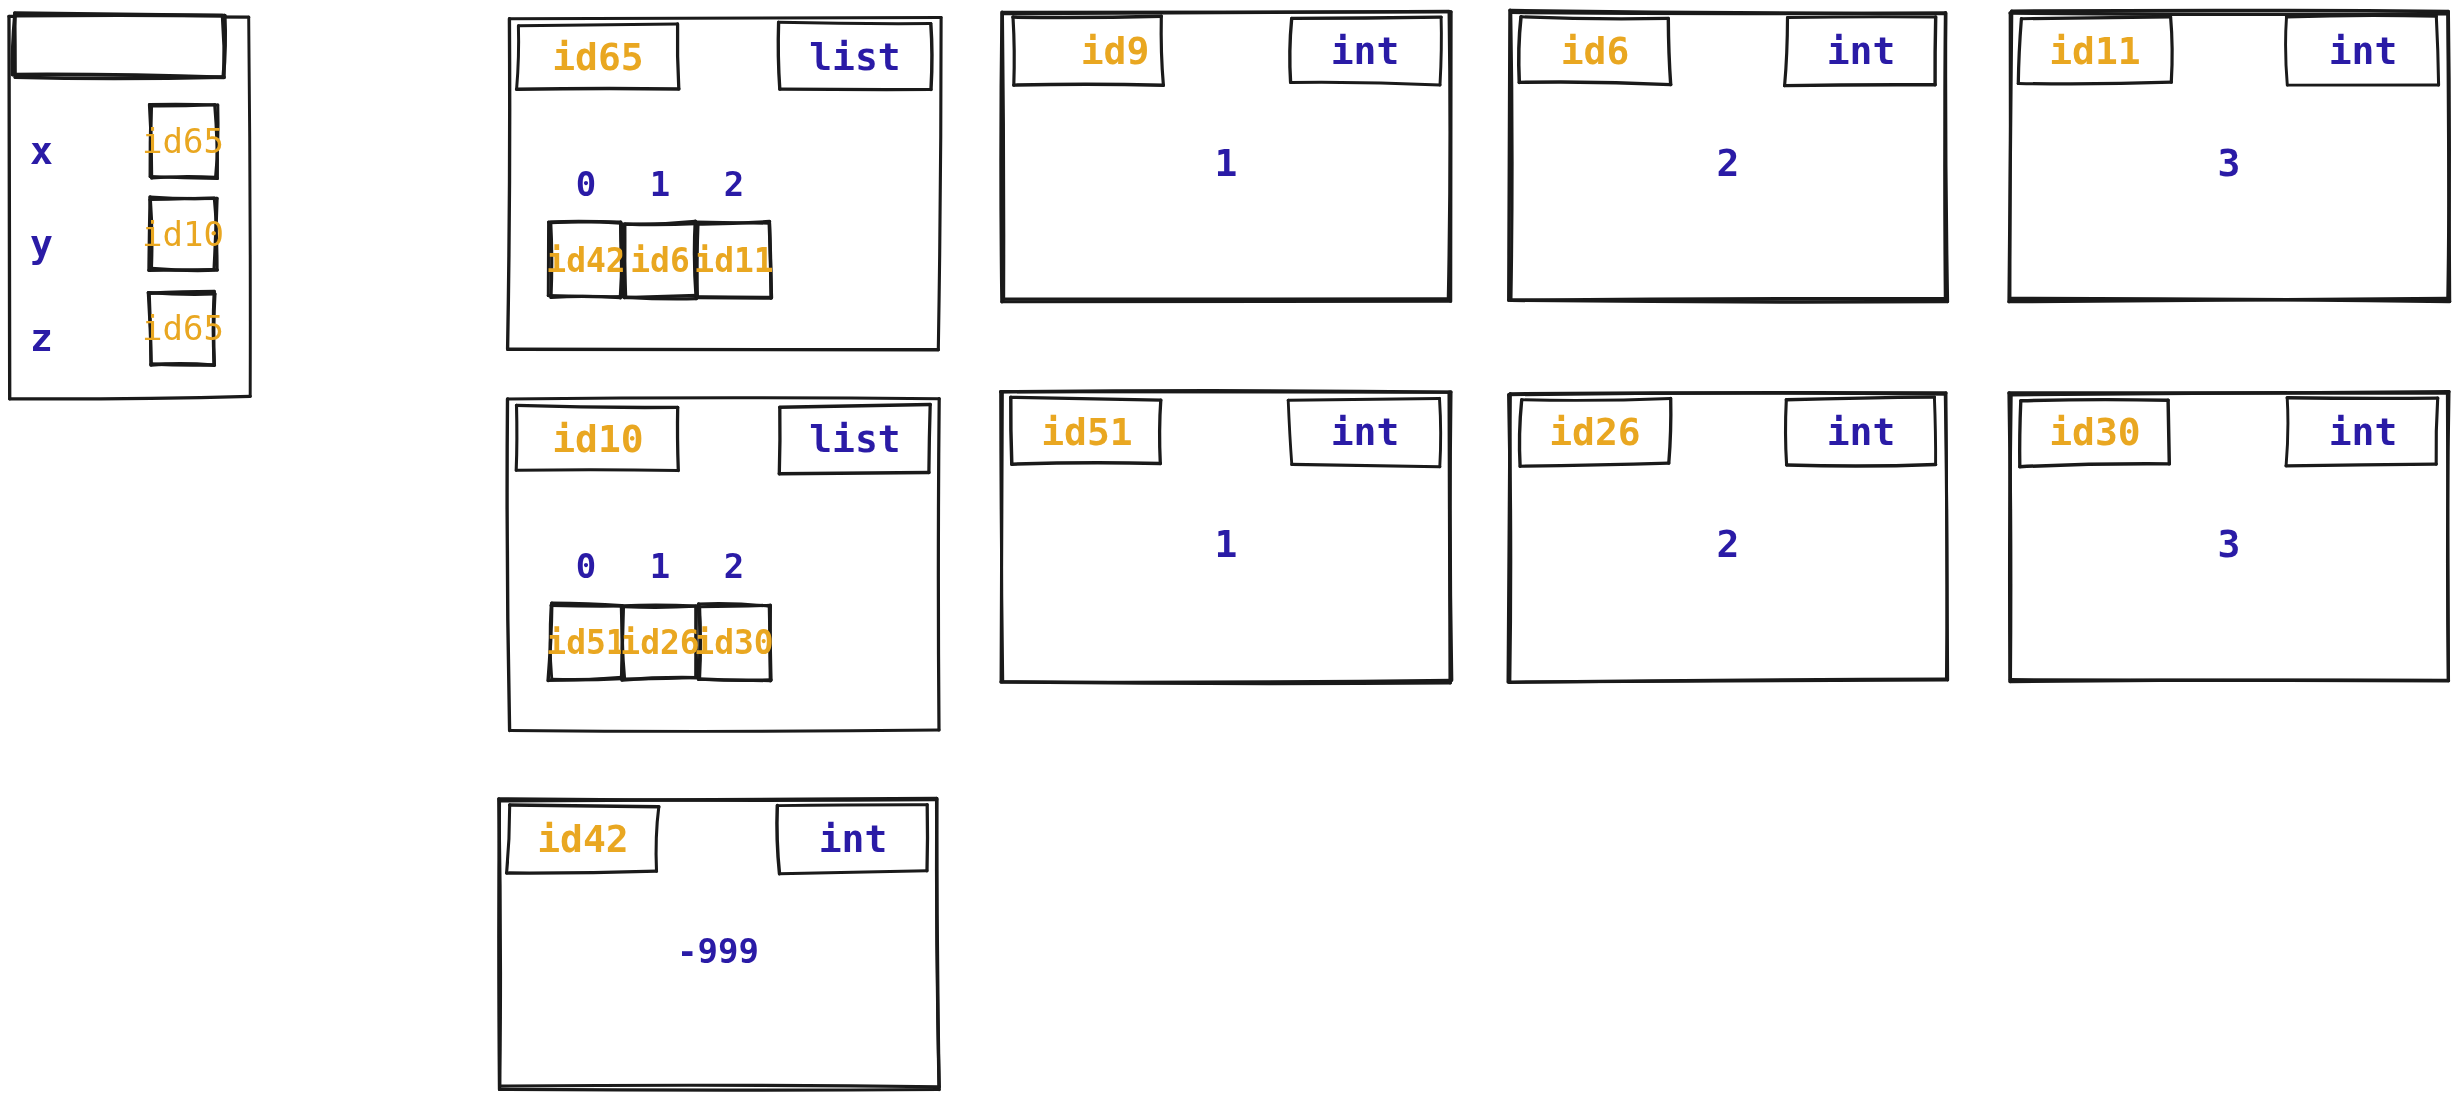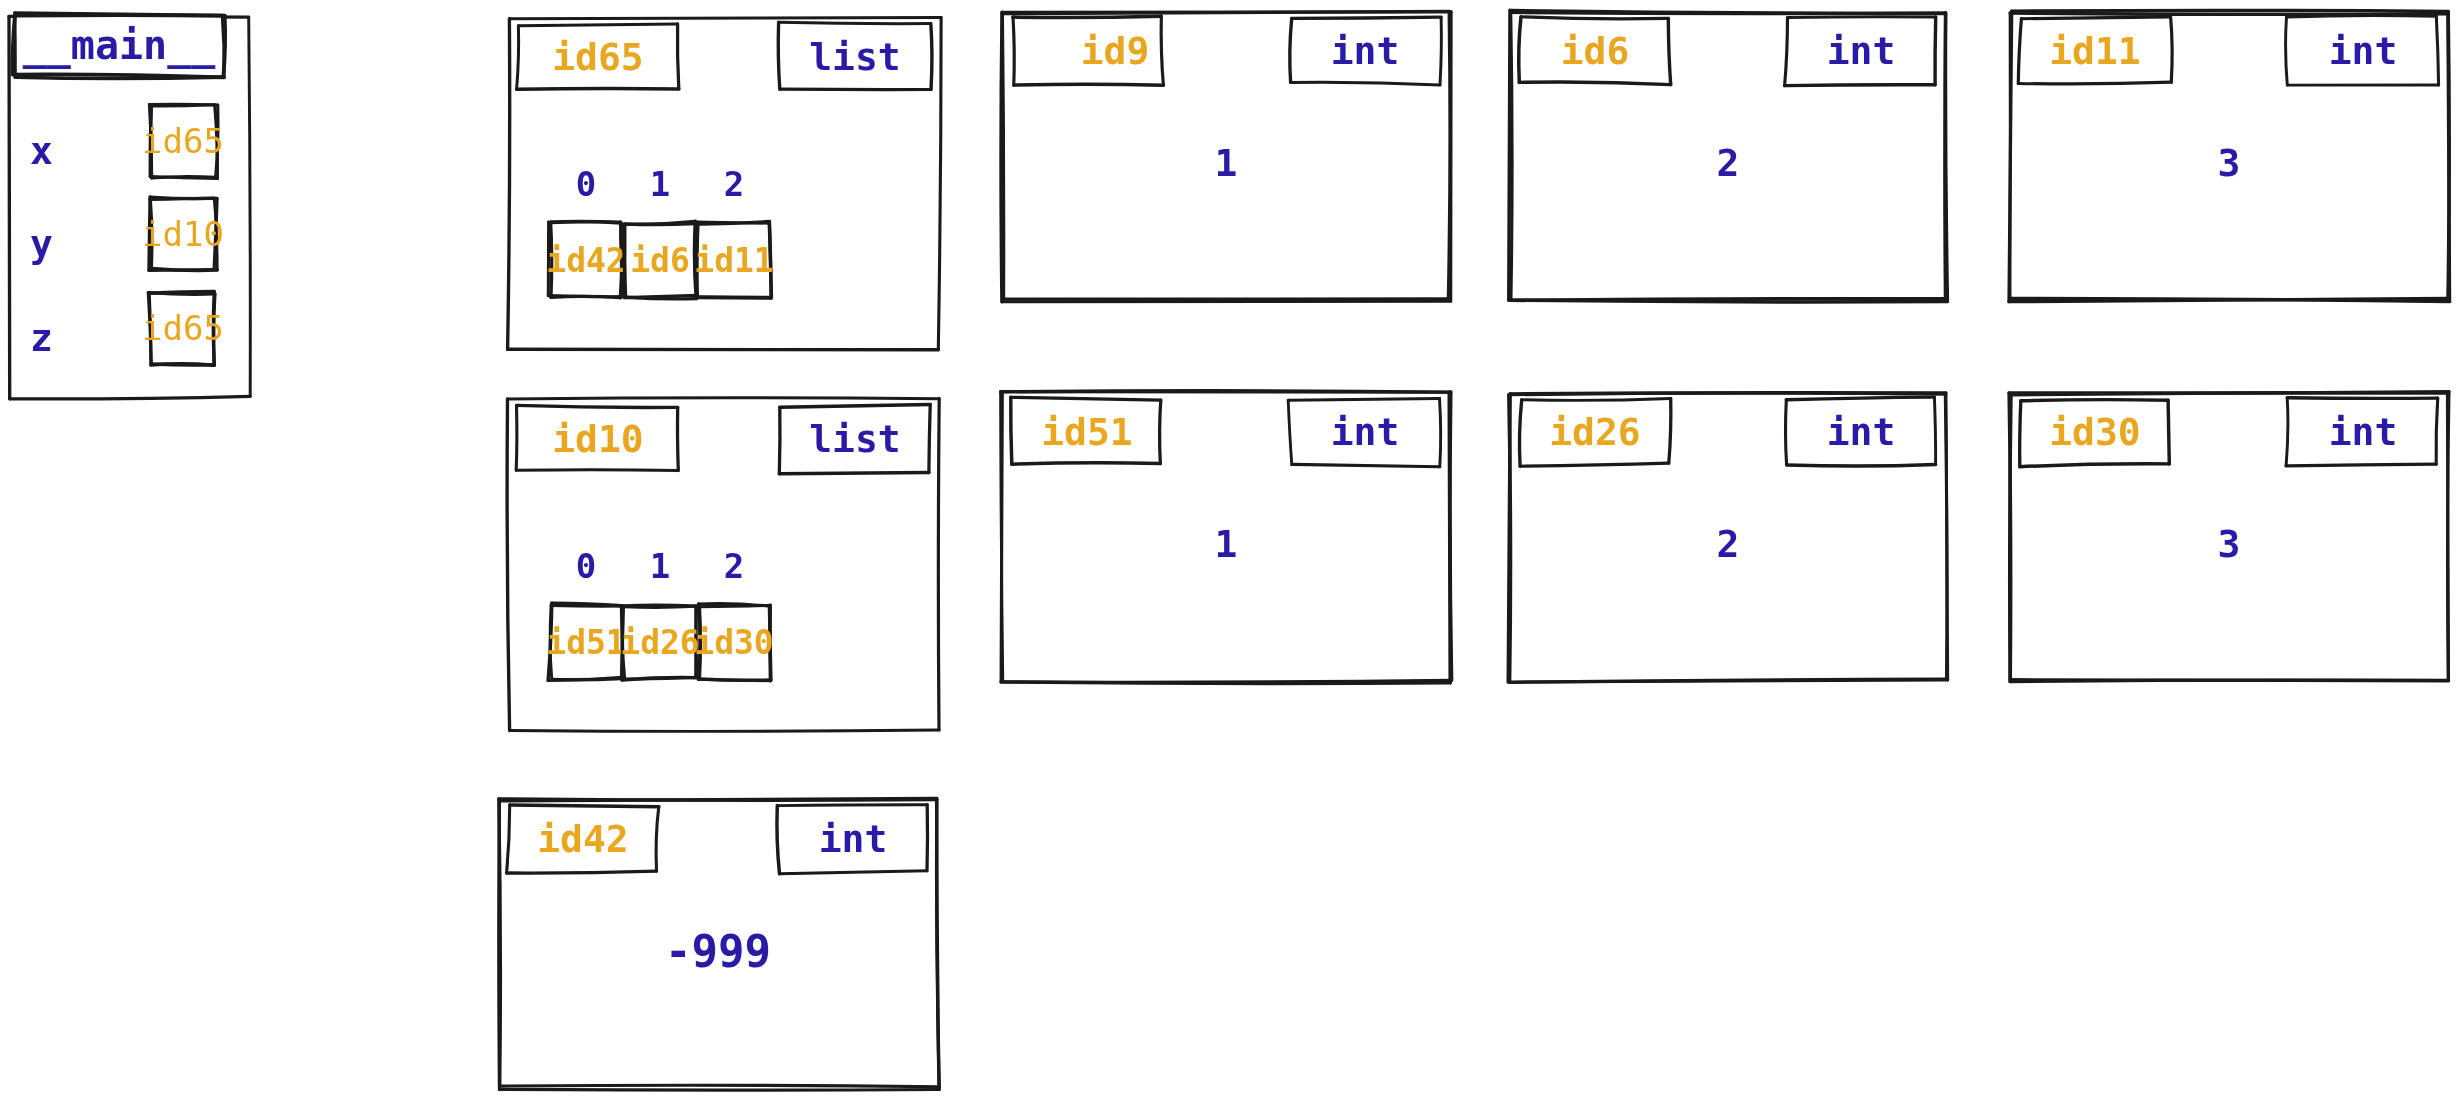--- a/index.html
+++ b/index.html
@@ -79,21 +79,20 @@
         <path d="M10.8 9.2 Q114.6 10.1 220.7 11.6" stroke="#1a1a1a" stroke-width="3.71" fill="none" stroke-linecap="round"></path>
         <path d="M220.7 11.6 Q222.1 42.5 219.3 73.1" stroke="#1a1a1a" stroke-width="3.75" fill="none" stroke-linecap="round"></path>
         <path d="M219.3 73.1 Q112.7 75.8 11.2 73.3" stroke="#1a1a1a" stroke-width="3.59" fill="none" stroke-linecap="round"></path>
         <path d="M11.2 73.3 Q11.2 41.2 10.8 9.2" stroke="#1a1a1a" stroke-width="3.26" fill="none" stroke-linecap="round"></path>
         <path d="M10.9 11.6 Q114.6 10.8 218.4 11.6" stroke="#1a1a1a" stroke-width="3.79" fill="none" stroke-linecap="round"></path>
         <path d="M218.4 11.6 Q220.8 42.0 220.0 73.4" stroke="#1a1a1a" stroke-width="3.30" fill="none" stroke-linecap="round"></path>
         <path d="M220.0 73.4 Q115.5 69.8 8.7 70.5" stroke="#1a1a1a" stroke-width="3.74" fill="none" stroke-linecap="round"></path>
         <path d="M8.7 70.5 Q8.1 43.0 10.9 11.6" stroke="#1a1a1a" stroke-width="3.83" fill="none" stroke-linecap="round"></path>
       </svg>
     </div>
-    <div class="frame-title c-blue" style="position: absolute; left: 14px; top: 14px; width: 210px; height: 62px; display: flex; align-items: center; justify-content: center;">__main__</div>
     <div class="var-name-box c-blue" style="position: absolute; left: 30px; top: 123px; width: 60px; height: 56px; display: flex; align-items: center; justify-content: flex-start; font-size: 38px; font-weight: 700; color: rgb(42, 27, 166);">x</div>
     <div class="sketch" style="left: 140px; top: 95px; width: 86px; height: 92px; background: transparent;">
       <svg width="86" height="92" style="position: absolute; left: 0px; top: 0px; overflow: visible;">
         <rect x="10" y="10" width="66" height="72" fill="#ffffff"></rect>
         <path d="M9.4 9.5 Q43.9 8.7 77.8 10.0" stroke="#1a1a1a" stroke-width="2.97" fill="none" stroke-linecap="round"></path>
         <path d="M77.8 10.0 Q78.9 47.3 75.5 82.4" stroke="#1a1a1a" stroke-width="2.97" fill="none" stroke-linecap="round"></path>
         <path d="M75.5 82.4 Q43.6 80.3 11.7 83.0" stroke="#1a1a1a" stroke-width="3.15" fill="none" stroke-linecap="round"></path>
         <path d="M11.7 83.0 Q11.9 45.7 9.4 9.5" stroke="#1a1a1a" stroke-width="3.08" fill="none" stroke-linecap="round"></path>
         <path d="M11.3 11.1 Q41.6 11.3 74.8 9.8" stroke="#1a1a1a" stroke-width="2.95" fill="none" stroke-linecap="round"></path>
         <path d="M74.8 9.8 Q77.8 44.4 77.3 83.4" stroke="#1a1a1a" stroke-width="3.29" fill="none" stroke-linecap="round"></path>
@@ -510,14 +509,14 @@
     <div class="sketch" style="left: 768px; top: 796px; width: 170px; height: 86px; background: transparent;">
       <svg width="170" height="86" style="position: absolute; left: 0px; top: 0px; overflow: visible;">
         <rect x="10" y="10" width="150" height="66" fill="#ffffff"></rect>
         <path d="M9.3 9.6 Q82.1 8.6 159.2 8.7" stroke="#1a1a1a" stroke-width="2.88" fill="none" stroke-linecap="round"></path>
         <path d="M159.2 8.7 Q159.9 41.6 159.0 74.8" stroke="#1a1a1a" stroke-width="3.26" fill="none" stroke-linecap="round"></path>
         <path d="M159.0 74.8 Q86.7 76.4 11.5 77.8" stroke="#1a1a1a" stroke-width="2.86" fill="none" stroke-linecap="round"></path>
         <path d="M11.5 77.8 Q8.0 43.7 9.3 9.6" stroke="#1a1a1a" stroke-width="3.47" fill="none" stroke-linecap="round"></path>
       </svg>
     </div>
     <div class="obj-type-text" style="position: absolute; left: 778px; top: 806px; width: 150px; height: 66px; display: flex; align-items: center; justify-content: center;">int</div>
-    <div class="obj-value-text-el c-blue" style="position: absolute; left: 498px; top: 906px; width: 440px; height: 90px; display: flex; align-items: center; justify-content: center; font-size: 44px; font-weight: 700; color: rgb(42, 27, 166);">-999</div>
+    <div class="obj-value-text-el c-blue" style="position: absolute; left: 498px; top: 906px; width: 440px; height: 90px; display: flex; align-items: center; justify-content: center; font-size: 34px; font-weight: 700; color: rgb(42, 27, 166);">-999</div>
   </div>
 
 </body></html>

